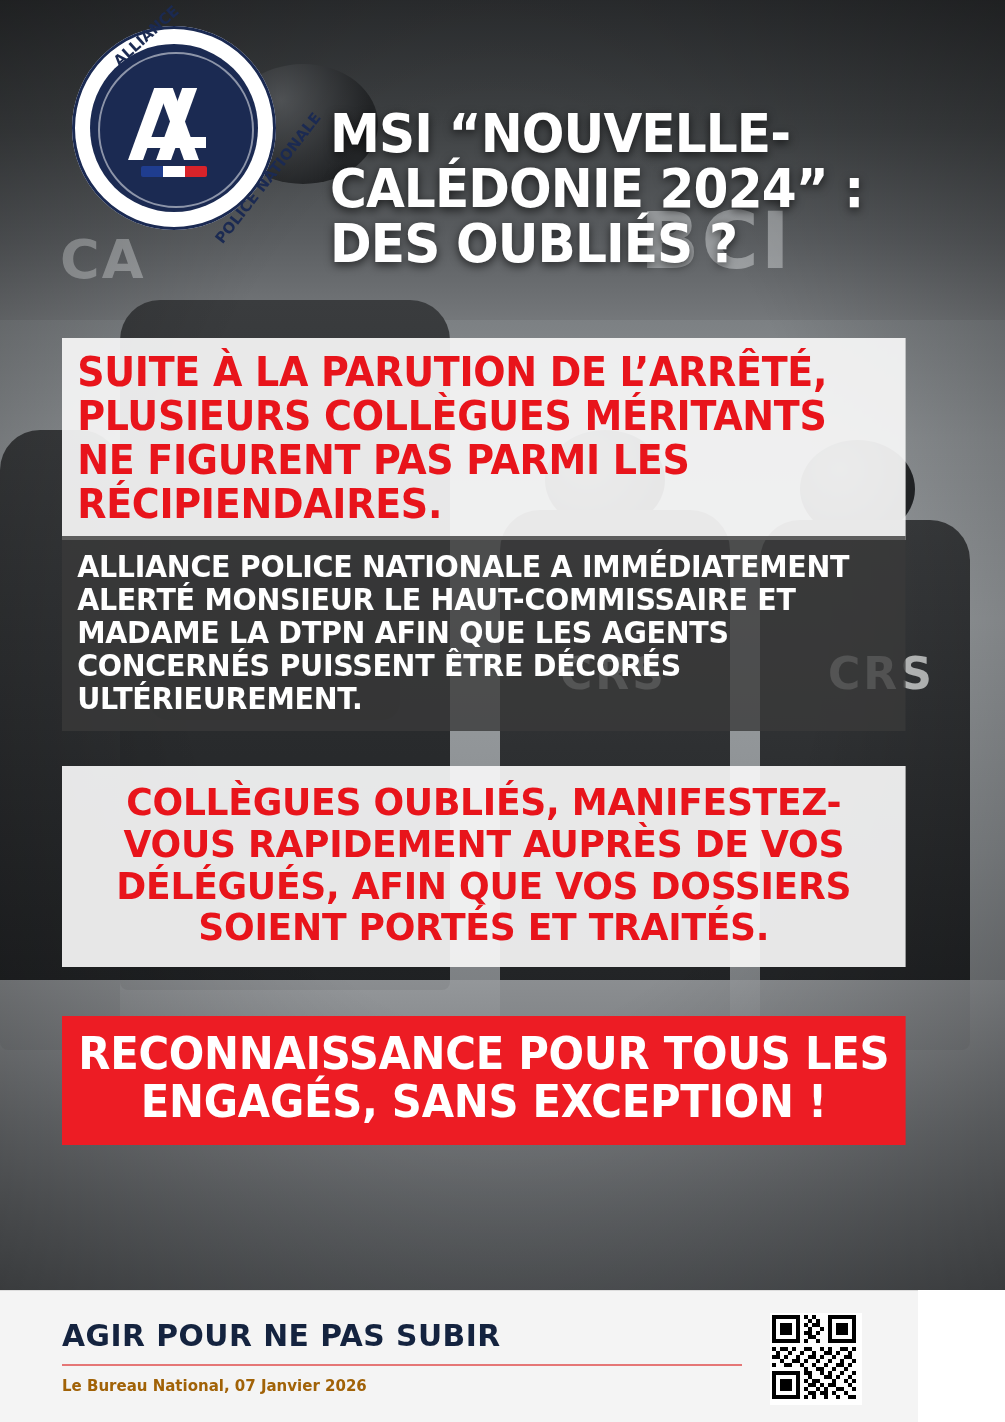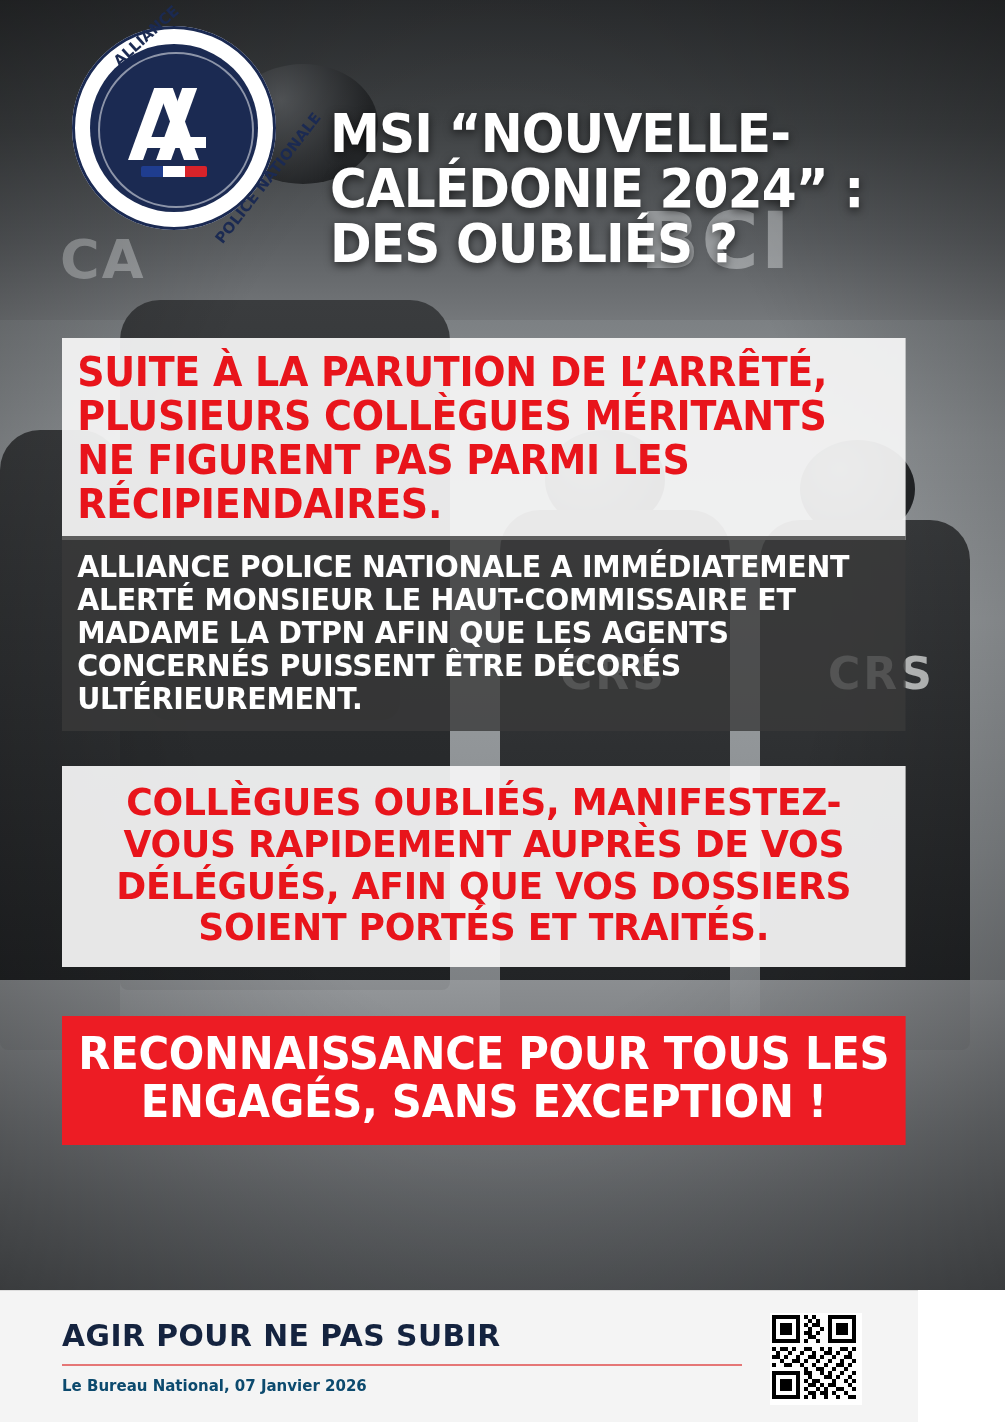--- a/index.html
+++ b/index.html
@@ -275,21 +275,21 @@
     background: #d33;
     opacity: .65;
   }
   .footer .credit {
     position: absolute;
     left: 62px;
     top: 86px;
     font-family: "DejaVu Sans", sans-serif;
     font-weight: 700;
     font-size: 15px;
-    color: #0c4a6e;
+    color: #a16207;
   }
   .qr {
     position: absolute;
     right: 56px;
     top: 22px;
     width: 88px;
     height: 88px;
     background: #ffffff;
     padding: 2px;
   }

